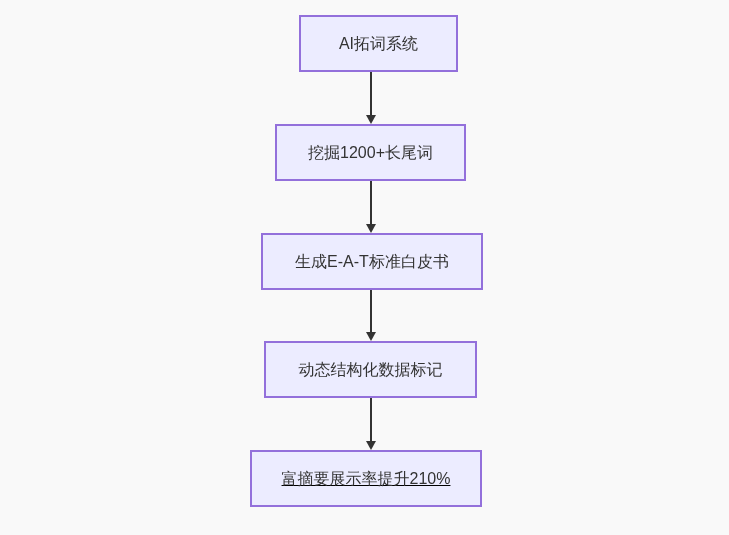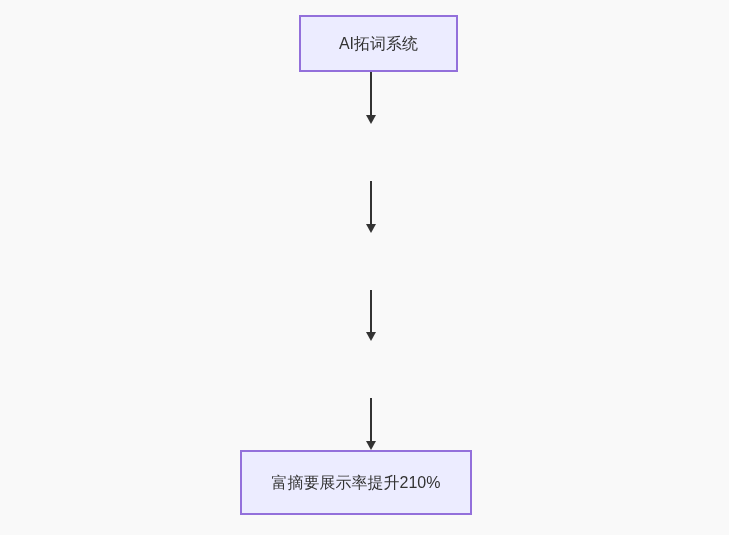--- a/index.html
+++ b/index.html
@@ -28,21 +28,21 @@
   .node-label {
     font-size: 16px;
     color: var(--text, #333333);
     white-space: nowrap;
     line-height: 1;
   }
   .node-1 { left: 299px; top: 15px;  width: 159px; height: 57px; }
   .node-2 { left: 275px; top: 124px; width: 191px; height: 57px; }
   .node-3 { left: 261px; top: 233px; width: 222px; height: 57px; }
   .node-4 { left: 264px; top: 341px; width: 213px; height: 57px; }
-  .node-5 { left: 240px; top: 450px; width: 232px; height: 65px; }
+  .node-5 { left: 250px; top: 450px; width: 232px; height: 57px; text-decoration: underline; }
 
   .edge {
     position: absolute;
     left: 365px;  
     width: 12px;
   }
   .edge-1 { top: 72px;  height: 52px; }
   .edge-2 { top: 181px; height: 52px; }
   .edge-3 { top: 290px; height: 51px; }
   .edge-4 { top: 398px; height: 52px; }
@@ -73,32 +73,41 @@
 
   <div class="node node-1">
     <span class="node-label">AI拓词系统</span>
   </div>
 
   <div class="edge edge-1">
     <div class="edge-line"></div>
     <div class="edge-head"></div>
   </div>
 
+  <div class="node node-2">
+    <span class="node-label">挖掘1200+长尾词</span>
+  </div>
 
   <div class="edge edge-2">
     <div class="edge-line"></div>
     <div class="edge-head"></div>
   </div>
 
+  <div class="node node-3">
+    <span class="node-label">生成E-A-T标准白皮书</span>
+  </div>
 
   <div class="edge edge-3">
     <div class="edge-line"></div>
     <div class="edge-head"></div>
   </div>
 
+  <div class="node node-4">
+    <span class="node-label">动态结构化数据标记</span>
+  </div>
 
   <div class="edge edge-4">
     <div class="edge-line"></div>
     <div class="edge-head"></div>
   </div>
 
   <div class="node node-5">
     <span class="node-label">富摘要展示率提升210%</span>
   </div>
 

